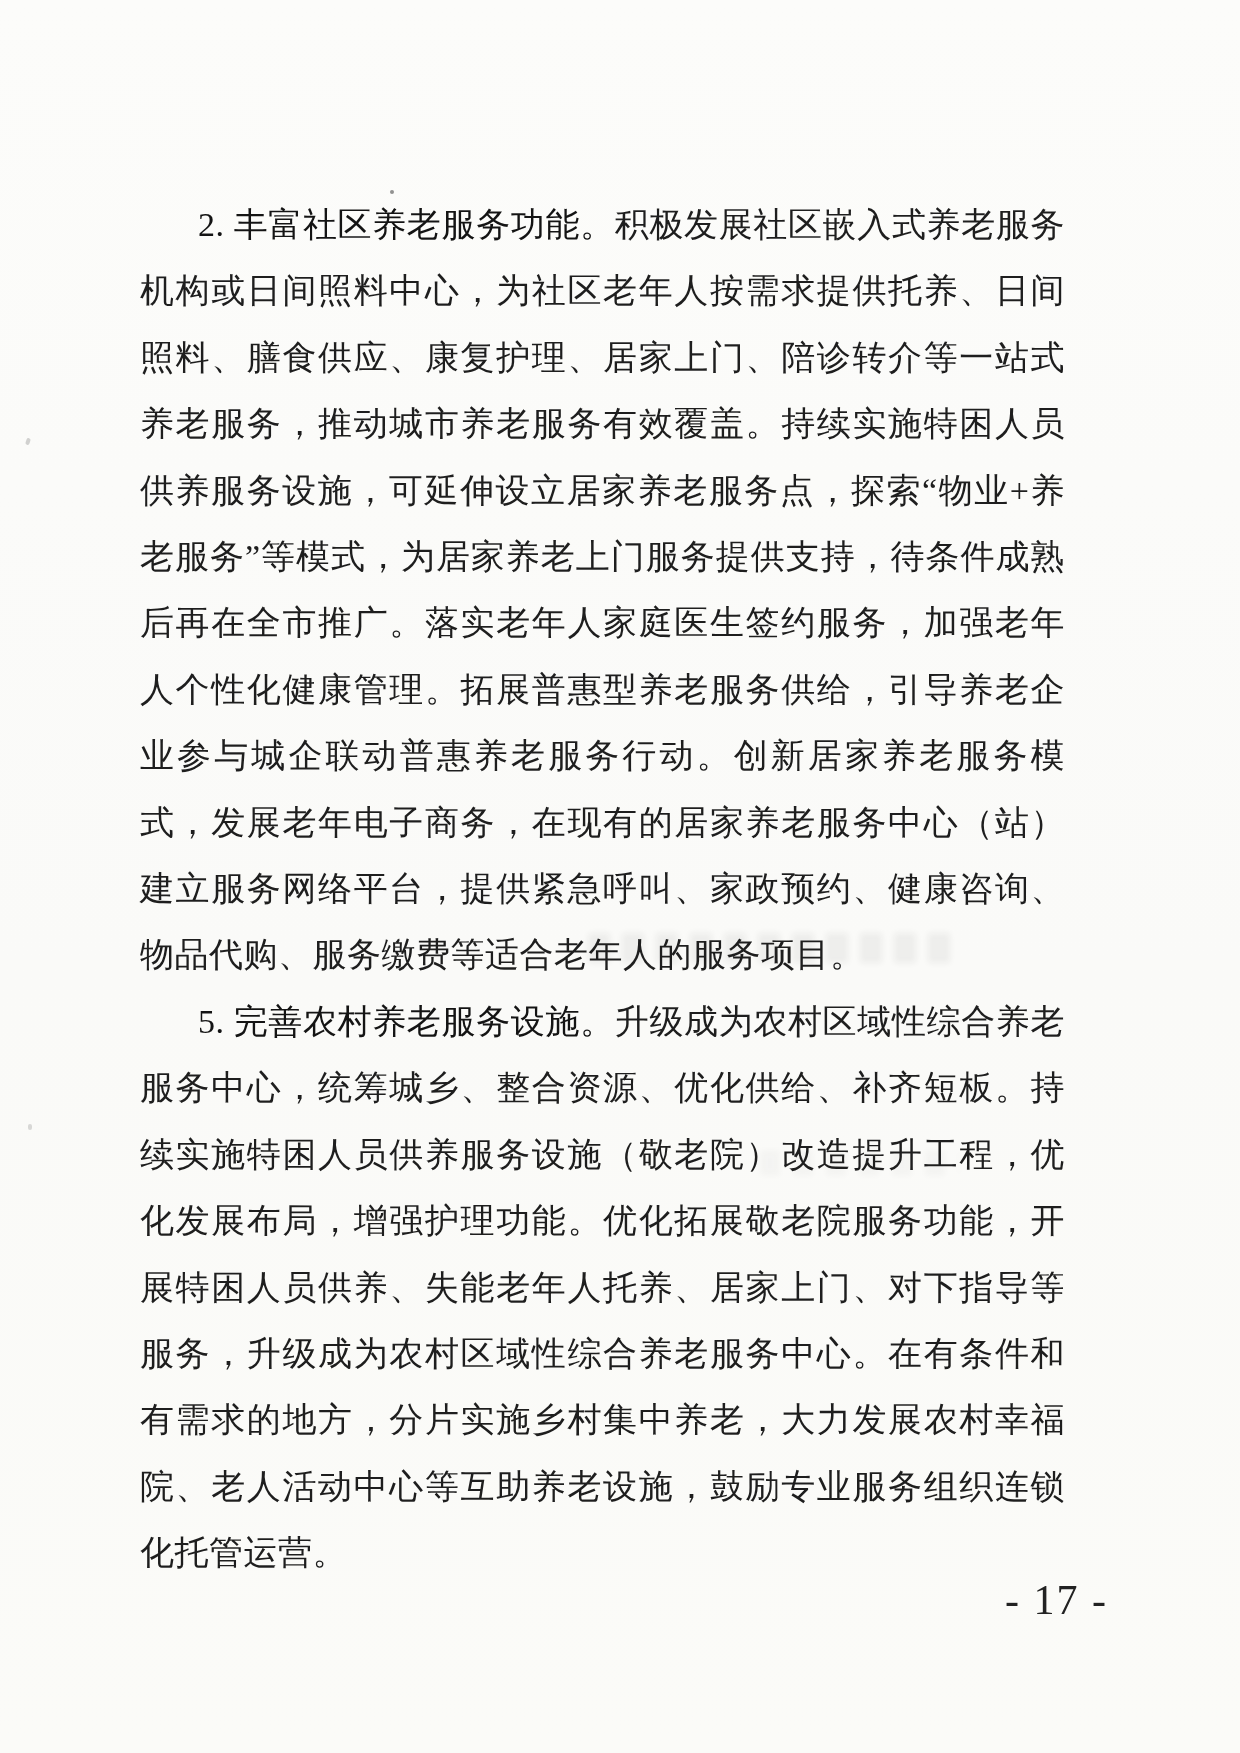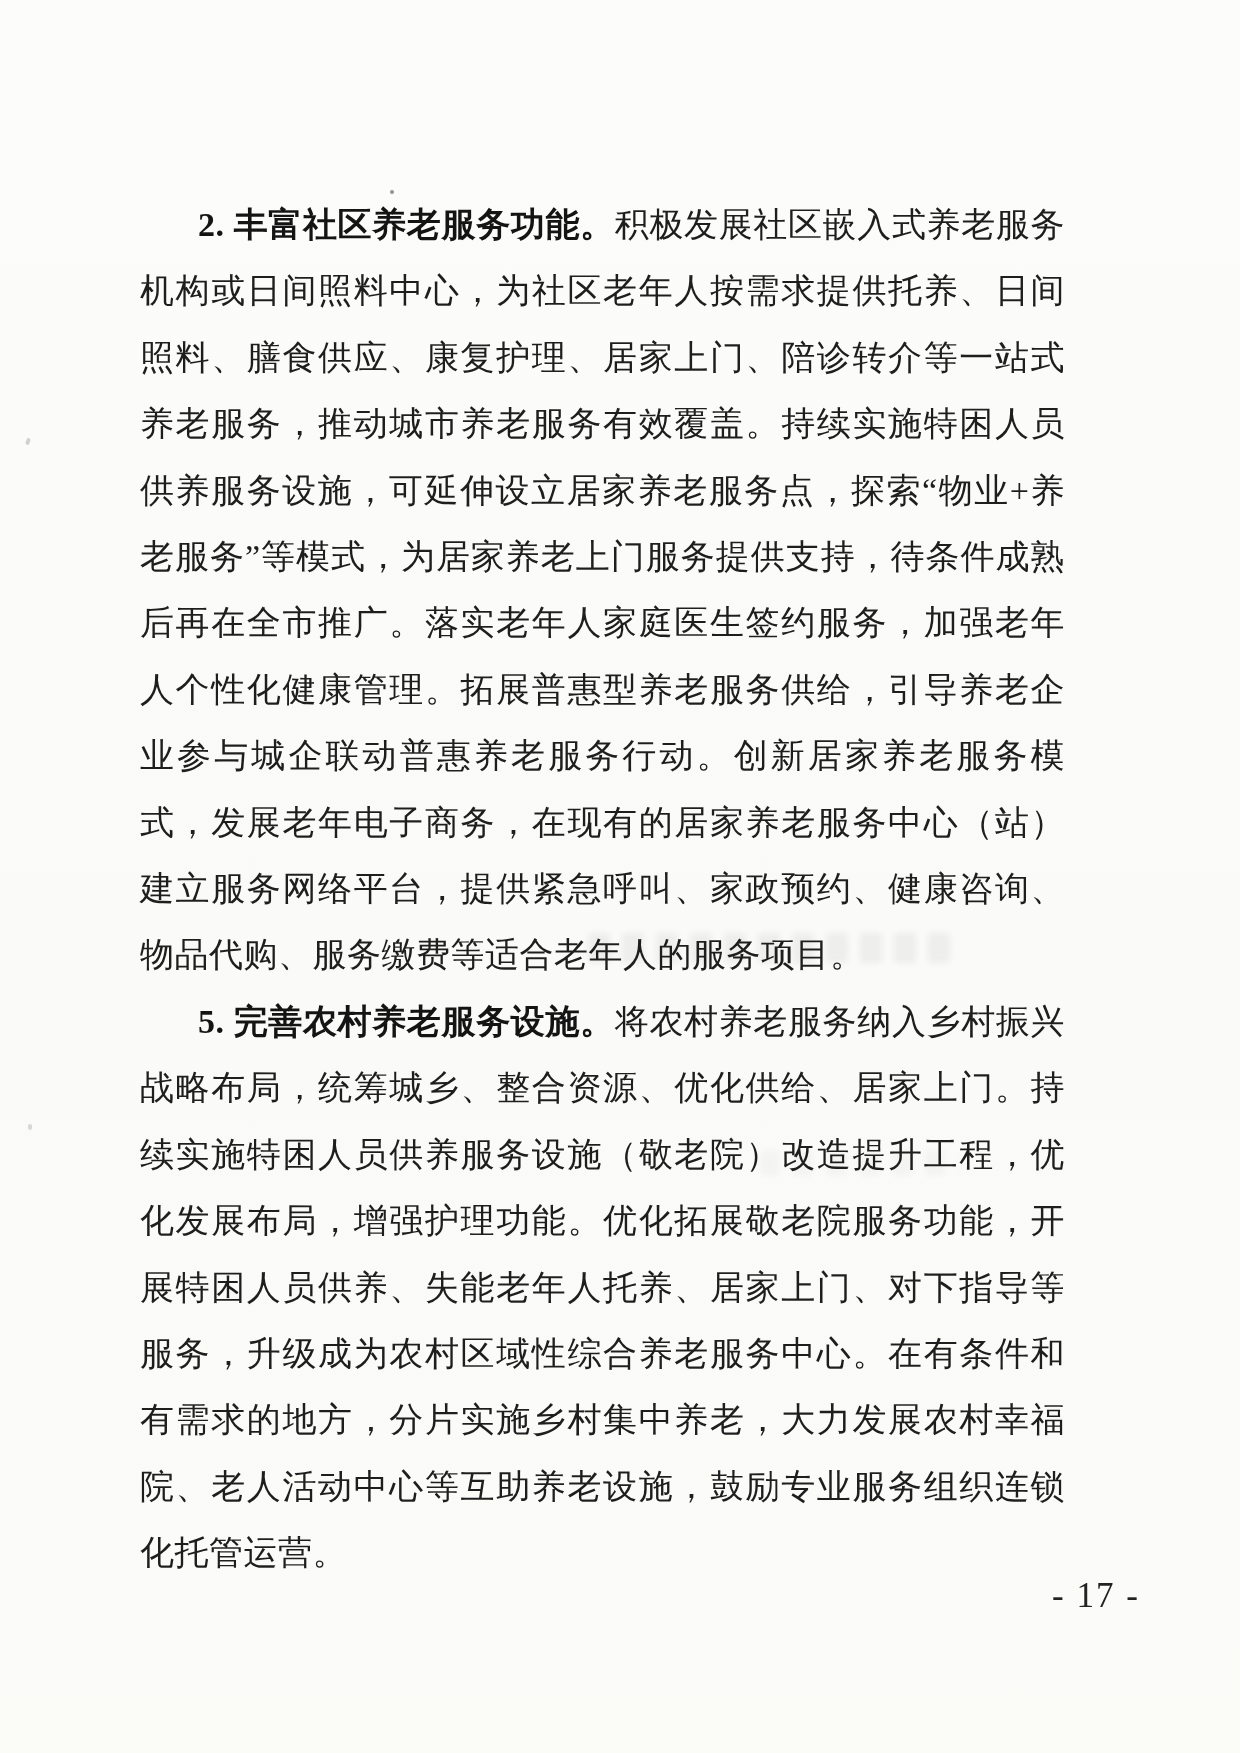--- a/index.html
+++ b/index.html
@@ -29,28 +29,28 @@
     text-justify: inter-character;
     letter-spacing: 0.5px;
     color: #1e1e1e;
   }
   .para {
     margin: 0;
     padding: 0;
     text-indent: 58px;
   }
   .para-heading {
-    font-weight: 700;
+    font-weight: 400;
     color: #141414;
   }
   .page-number {
     position: absolute;
-    left: 1052px;
+    left: 1005px;
     top: 1576px;
-    font-size: 35px;
+    font-size: 42px;
     letter-spacing: 2px;
     color: #222;
     white-space: nowrap;
   }
   
   .scan-artifact { position: absolute; pointer-events: none; }
   .speck-top {
     left: 390px; top: 190px;
     width: 4px; height: 4px;
     background: rgba(40,40,40,0.5);
@@ -90,21 +90,21 @@
     border-radius: 4px;
   }
 </style>
 </head>
 <body>
 
 <div class="page">
 
   <div class="text-block">
     <p class="para"><strong class="para-heading">2. 丰富社区养老服务功能。</strong><span>积极发展社区嵌入式养老服务机构或日间照料中心，为社区老年人按需求提供托养、日间照料、膳食供应、康复护理、居家上门、陪诊转介等一站式养老服务，推动城市养老服务有效覆盖。持续实施特困人员供养服务设施，可延伸设立居家养老服务点，探索“物业+养老服务”等模式，为居家养老上门服务提供支持，待条件成熟后再在全市推广。落实老年人家庭医生签约服务，加强老年人个性化健康管理。拓展普惠型养老服务供给，引导养老企业参与城企联动普惠养老服务行动。创新居家养老服务模式，发展老年电子商务，在现有的居家养老服务中心（站）建立服务网络平台，提供紧急呼叫、家政预约、健康咨询、物品代购、服务缴费等适合老年人的服务项目。</span></p>
-    <p class="para"><strong class="para-heading">5. 完善农村养老服务设施。</strong><span>将农村养老服务纳入乡村振兴战略布局，统筹城乡、整合资源、优化供给、居家上门。持续实施特困人员供养服务设施（敬老院）改造提升工程，优化发展布局，增强护理功能。优化拓展敬老院服务功能，开展特困人员供养、失能老年人托养、居家上门、对下指导等服务，升级成为农村区域性综合养老服务中心。在有条件和有需求的地方，分片实施乡村集中养老，大力发展农村幸福院、老人活动中心等互助养老设施，鼓励专业服务组织连锁化托管运营。</span></p>
+    <p class="para"><strong class="para-heading">5. 完善农村养老服务设施。</strong><span>升级成为农村区域性综合养老服务中心，统筹城乡、整合资源、优化供给、补齐短板。持续实施特困人员供养服务设施（敬老院）改造提升工程，优化发展布局，增强护理功能。优化拓展敬老院服务功能，开展特困人员供养、失能老年人托养、居家上门、对下指导等服务，升级成为农村区域性综合养老服务中心。在有条件和有需求的地方，分片实施乡村集中养老，大力发展农村幸福院、老人活动中心等互助养老设施，鼓励专业服务组织连锁化托管运营。</span></p>
   </div>
 
   <div class="scan-artifact speck-top"></div>
   <div class="scan-artifact speck-left-1"></div>
   <div class="scan-artifact speck-left-2"></div>
   <div class="scan-artifact ghost-row-1"></div>
   <div class="scan-artifact ghost-row-2"></div>
 
   <div class="page-number">- 17 -</div>
 

